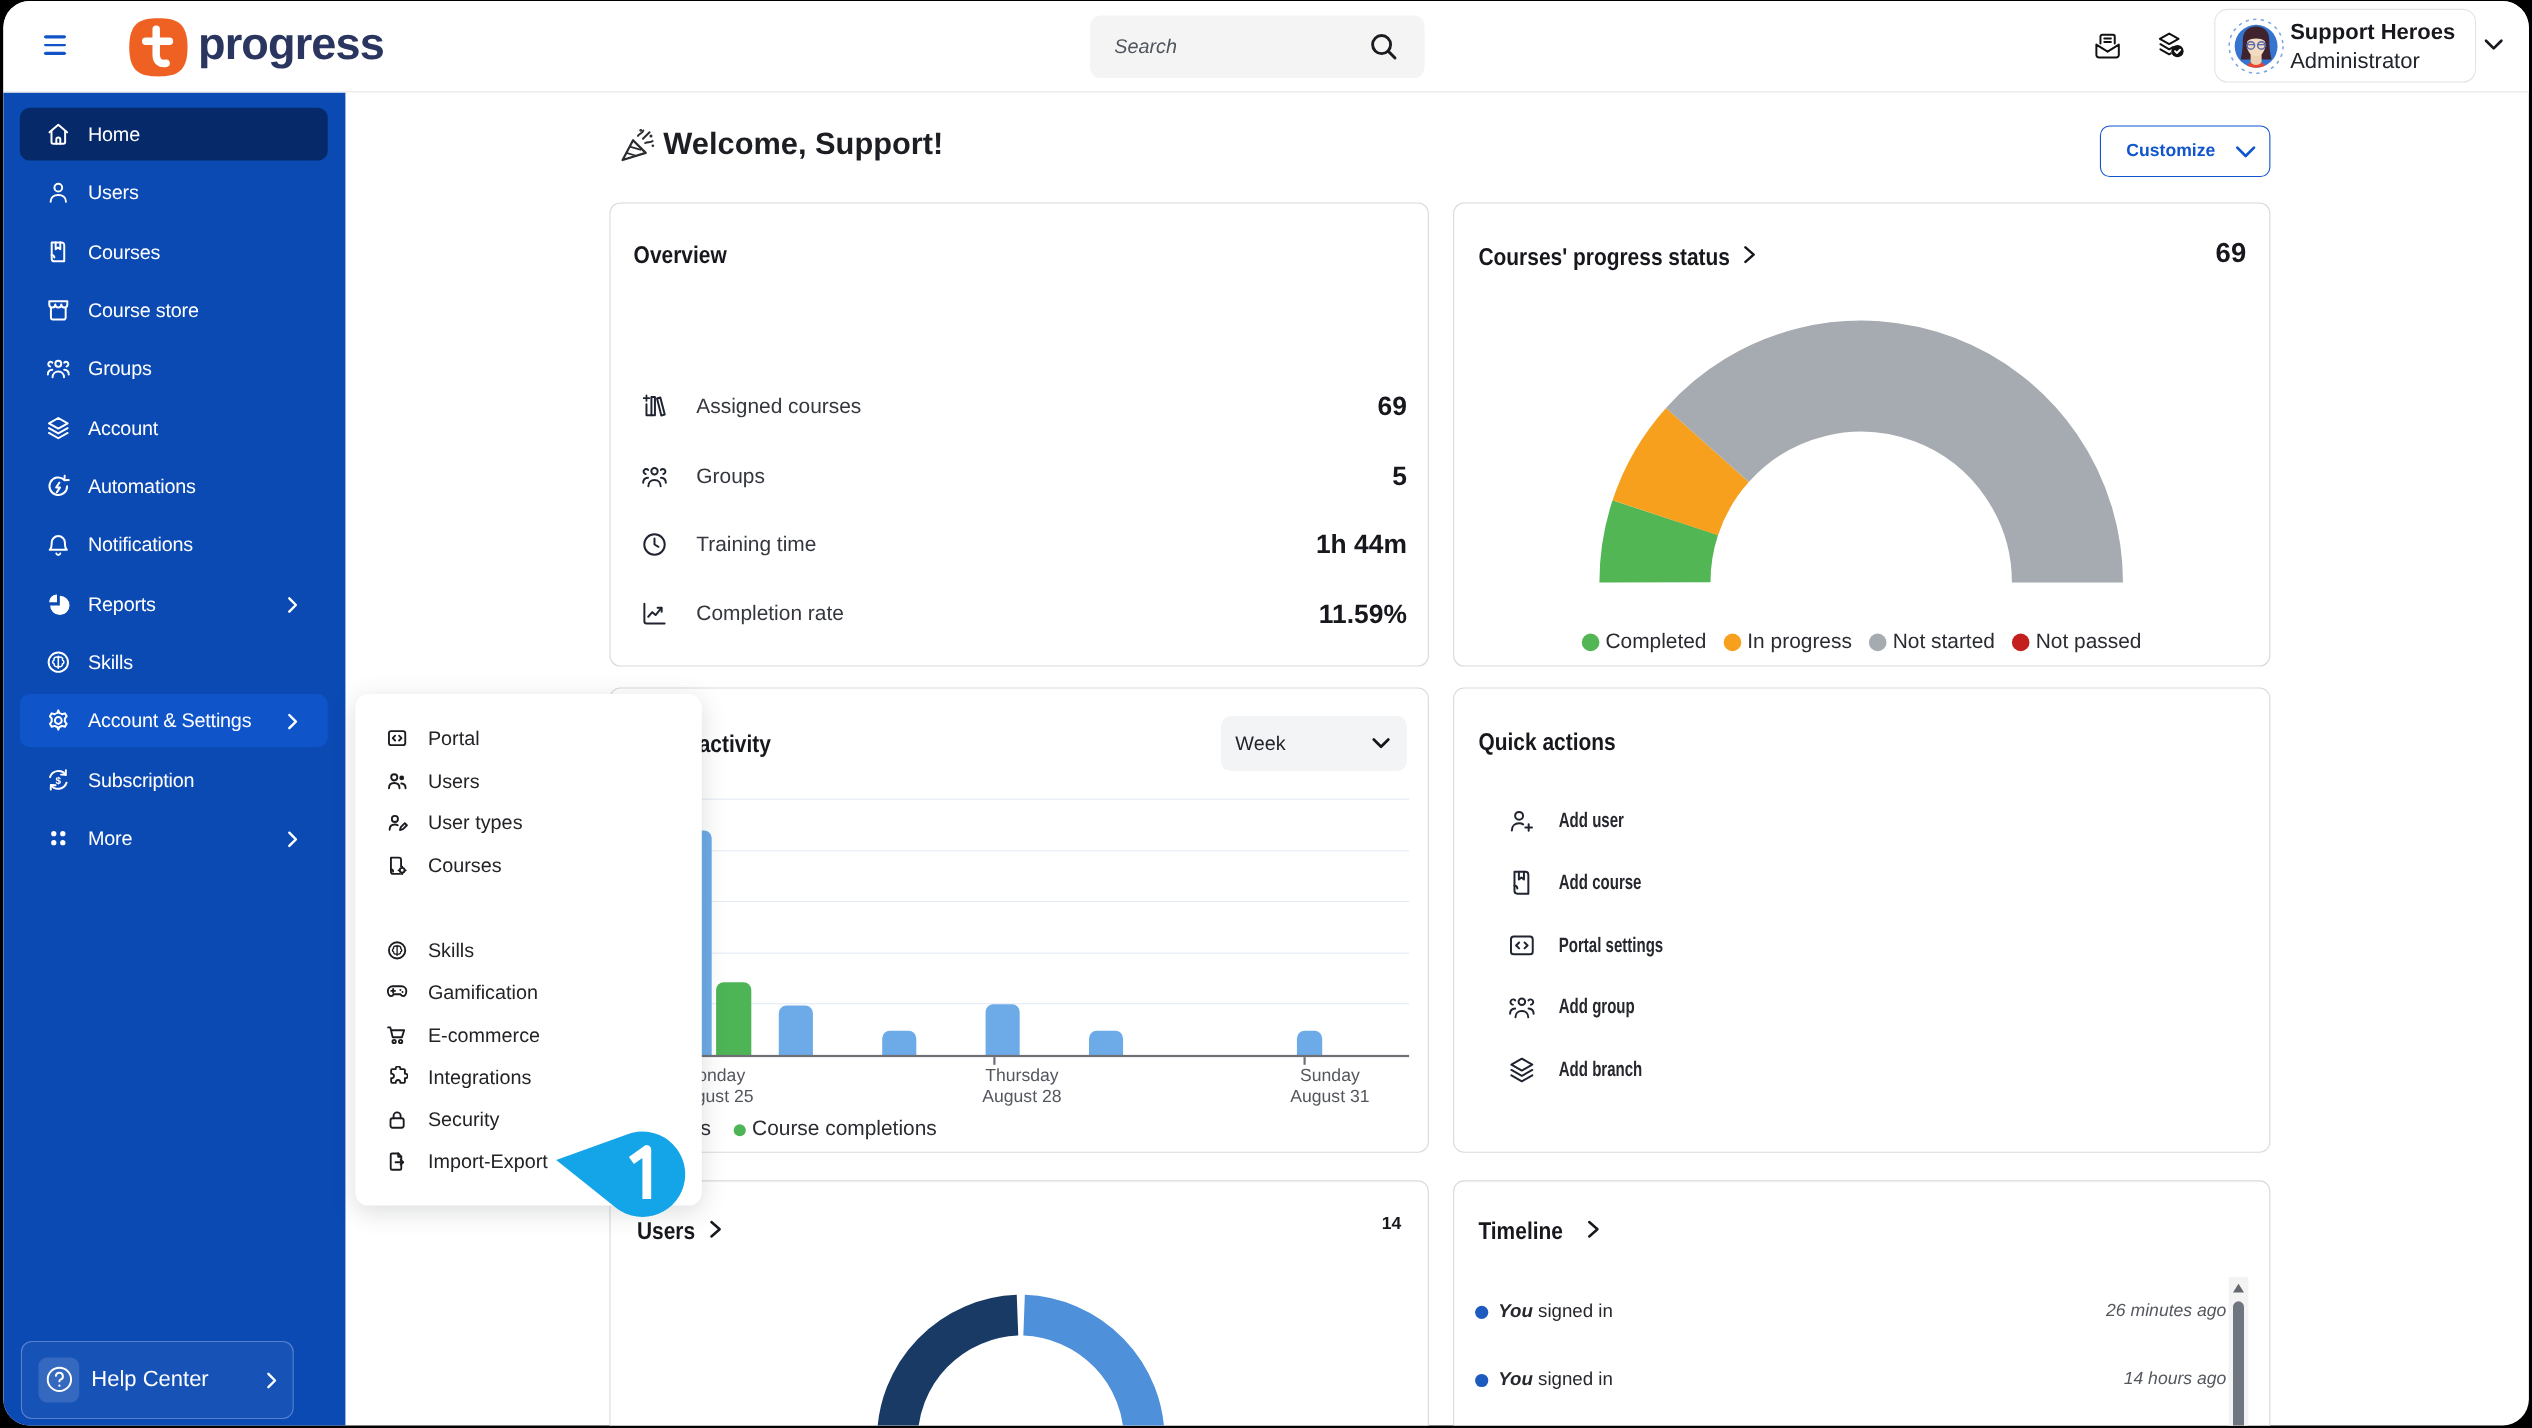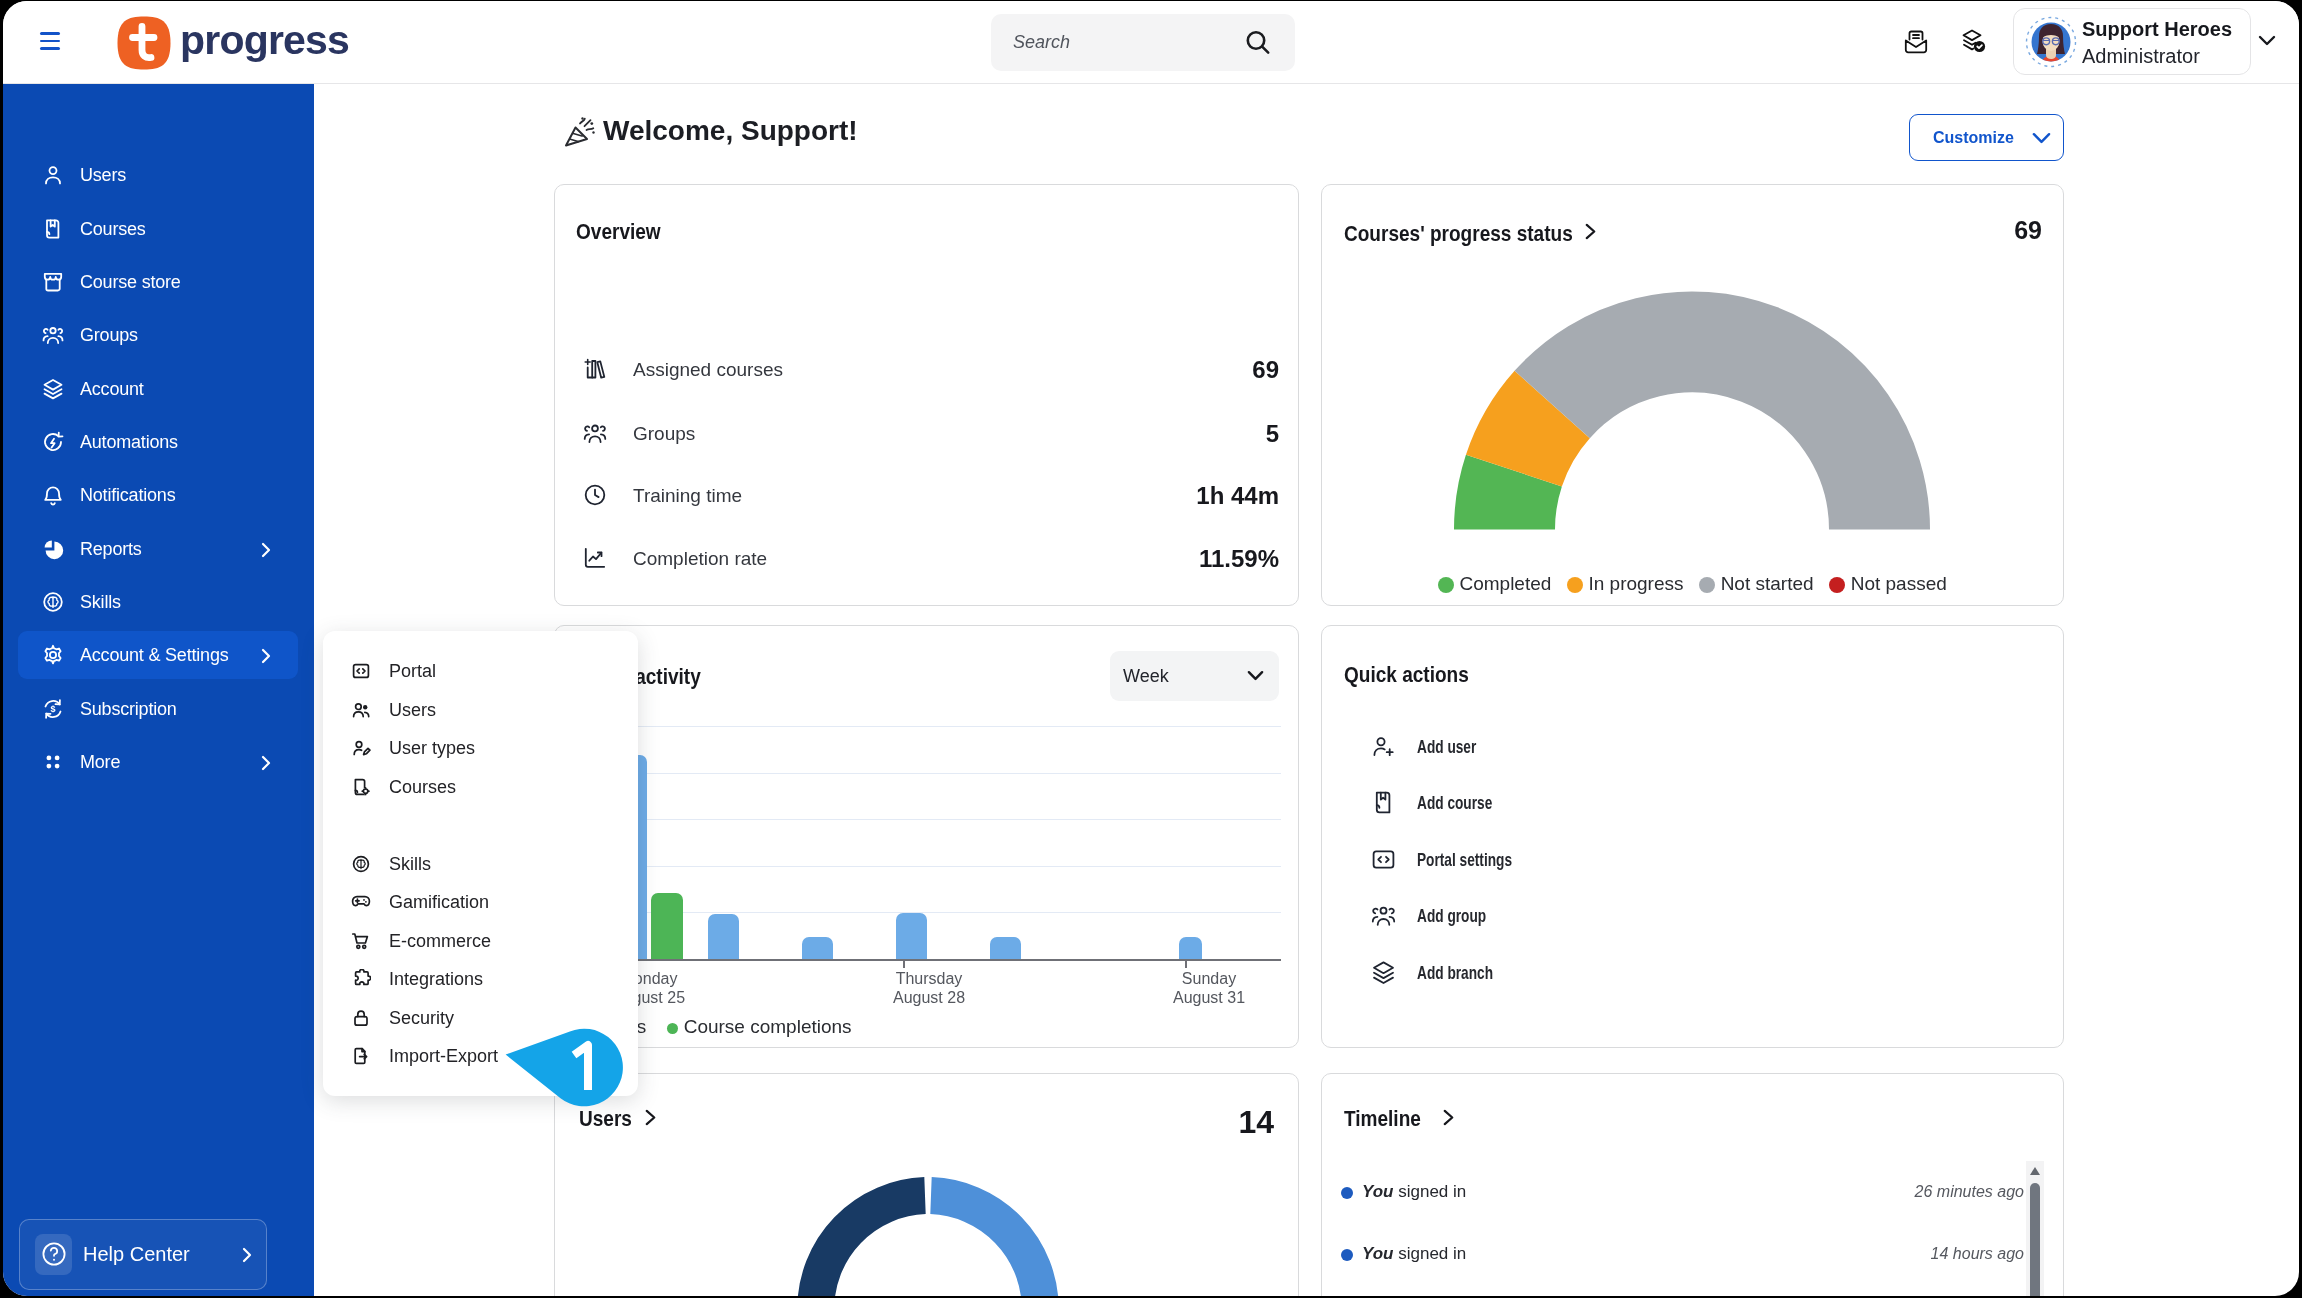--- a/index.html
+++ b/index.html
@@ -194,21 +194,21 @@
           </svg>
       <span class="lb">Add branch</span>
     </div>
   </div>
 
   <div class="card" style="left:551px;top:1072px;width:745px;height:260px">
     <div class="ctitle" style="left:24px;top:32px">Users</div>
     <svg class="abs" style="left:88px;top:35px" width="15" height="17" viewBox="0 0 16 18">
           <path d="M4 2l8 7-8 7" stroke="#17181d" stroke-width="2.4" fill="none" stroke-linecap="round" stroke-linejoin="round"></path>
         </svg>
-    <div class="cnum" style="right:24px;top:30px;font-size:32px">14</div>
+    <div class="cnum" style="right:24px;top:30px;font-size:16px">14</div>
     <svg class="abs" style="left:0;top:0" width="745" height="260" viewBox="0 0 745 260">
       <path d="M370 121.6 A113.5 113.5 0 0 0 369 348.4" stroke="#183a64" stroke-width="37" fill="none"></path>
       <path d="M376 121.6 A113.5 113.5 0 0 1 377 348.4" stroke="#4e90d9" stroke-width="37" fill="none"></path>
     </svg>
   </div>
 
   <div class="card" style="left:1318px;top:1072px;width:743px;height:260px">
     <div class="ctitle" style="left:22px;top:32px">Timeline</div>
     <svg class="abs" style="left:119px;top:35px" width="15" height="17" viewBox="0 0 16 18">
           <path d="M4 2l8 7-8 7" stroke="#17181d" stroke-width="2.4" fill="none" stroke-linecap="round" stroke-linejoin="round"></path>
@@ -293,20 +293,28 @@
       </svg>
       <div class="uname">Support Heroes</div>
       <div class="urole">Administrator</div>
     </div>
     <svg class="abs" style="left:2255px;top:34px" width="18" height="12" viewBox="0 0 18 12">
           <path d="M2 2l7 7 7-7" stroke="#17181d" stroke-width="2.4" fill="none" stroke-linecap="round" stroke-linejoin="round"></path>
         </svg>
   </div>
 
   <div class="sidebar">
+    <div class="sitem active-home" style="top:14px">
+      <svg class="sic ic" viewBox="0 0 24 24">
+            <path d="M4 10.3L12 3.5l8 6.8"></path>
+            <path d="M5.8 9V19a1.6 1.6 0 0 0 1.6 1.6h9.2A1.6 1.6 0 0 0 18.2 19V9"></path>
+            <path d="M10.2 20.6v-3.8a1.8 1.8 0 0 1 3.6 0v3.8"></path>
+          </svg>
+      <span class="lb">Home</span>
+    </div>
     <div class="sitem" style="top:67px">
       <svg class="sic ic" viewBox="0 0 24 24">
             <circle cx="12" cy="7.6" r="3.5"></circle>
             <path d="M5 20.4c0-3.9 3-6.1 7-6.1s7 2.2 7 6.1"></path>
           </svg>
       <span class="lb">Users</span>
     </div>
     <div class="sitem" style="top:121px">
       <svg class="sic ic" viewBox="0 0 24 24">
             <path d="M6 3.4h9a2.4 2.4 0 0 1 2.4 2.4v14.8H8.4A2.4 2.4 0 0 1 6 18.2Z"></path>

